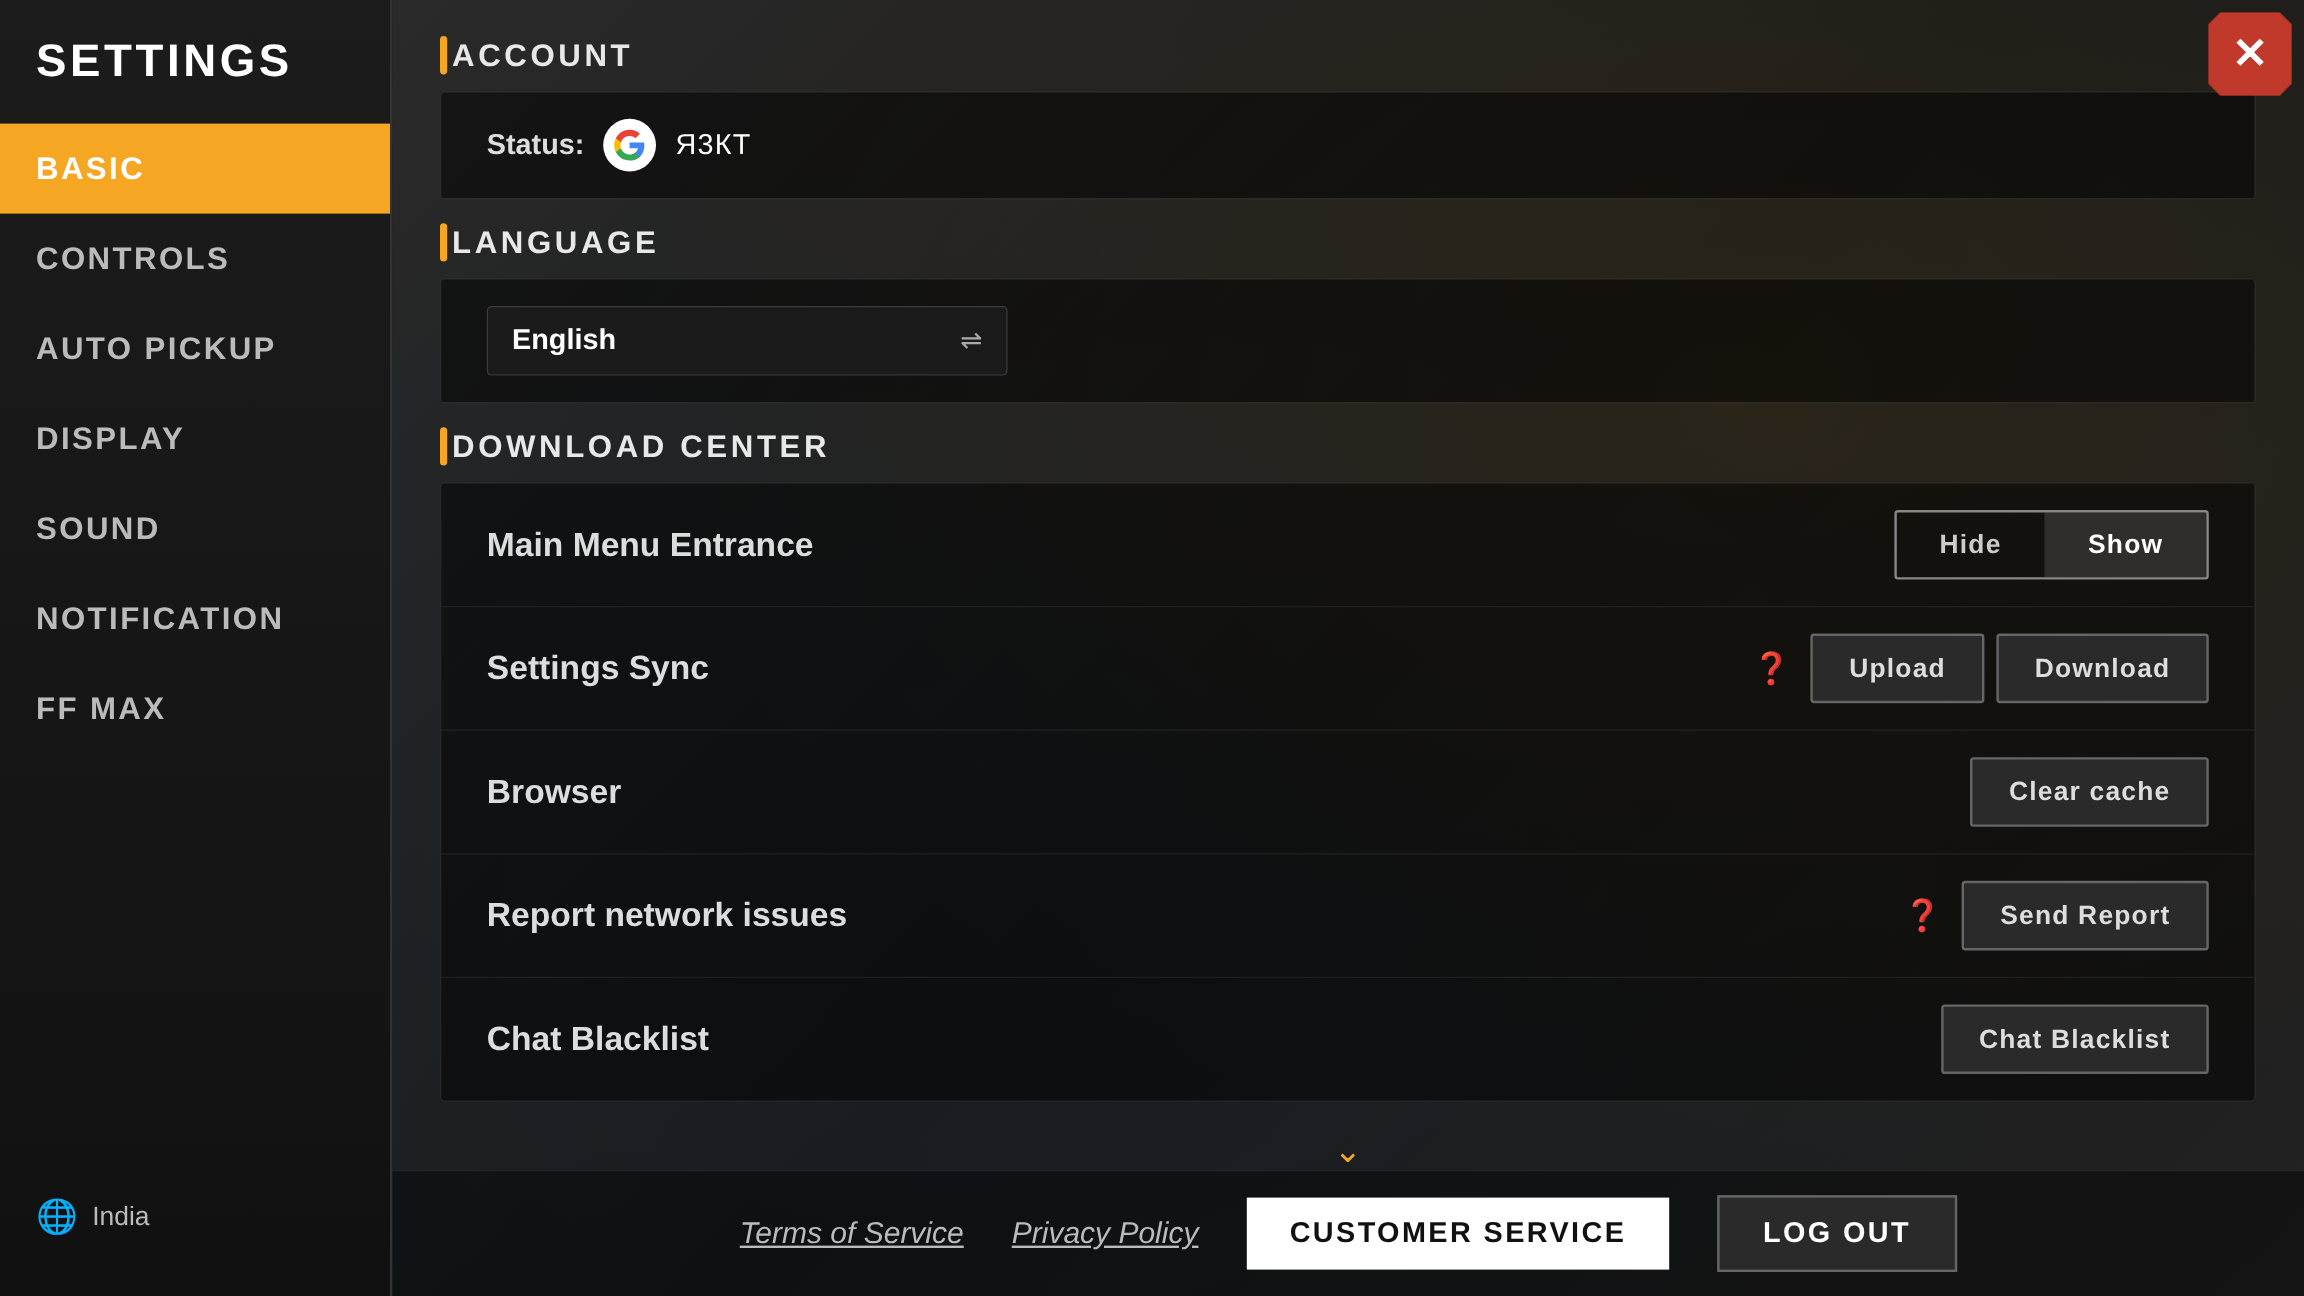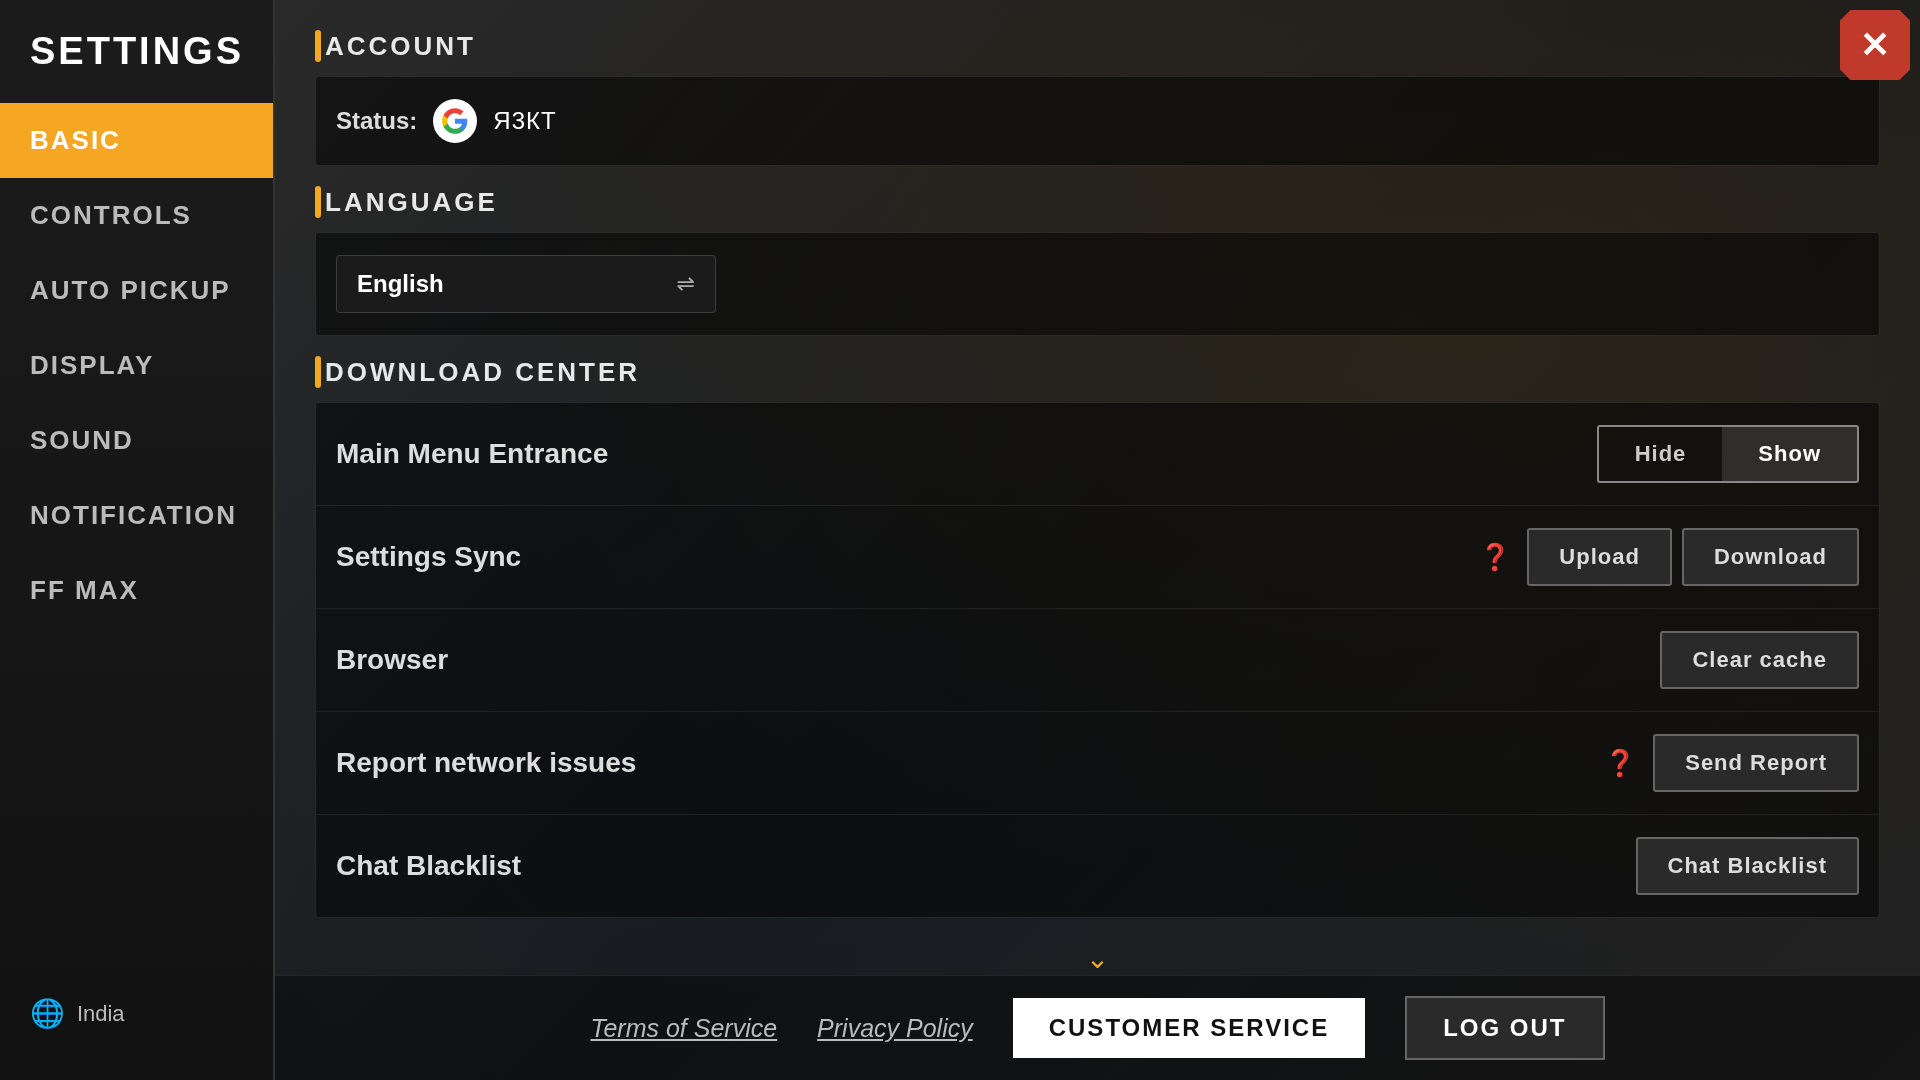--- a/index.html
+++ b/index.html
@@ -7,21 +7,21 @@
       width: 1920px;
       height: 1080px;
       background: #1a1a1a;
       font-family: 'Arial', sans-serif;
       overflow: hidden;
       display: flex;
     }
 
     
     .sidebar {
-      width: 275px;
+      width: 327px;
       height: 100%;
       background: linear-gradient(180deg, #1c1c1c 0%, #111 100%);
       display: flex;
       flex-direction: column;
       padding: 30px 0;
       border-right: 2px solid #333;
       flex-shrink: 0;
     }
 
     .sidebar-title {
@@ -144,21 +144,21 @@
     .section-body {
       background: rgba(0,0,0,0.5);
       border: 1px solid rgba(255,255,255,0.1);
       border-radius: 4px;
       overflow: hidden;
     }
 
     .section-row {
       display: flex;
       align-items: center;
-      padding: 22px 20px;
+      padding: 22px 38px;
       border-bottom: 1px solid rgba(255,255,255,0.07);
       min-height: 80px;
     }
 
     .section-row:last-child {
       border-bottom: none;
     }
 
     .row-label {
       color: #ddd;
@@ -203,21 +203,21 @@
 
     
     .language-select {
       display: flex;
       align-items: center;
       justify-content: space-between;
       background: rgba(30,30,30,0.8);
       border: 1px solid rgba(255,255,255,0.15);
       border-radius: 4px;
       padding: 14px 20px;
-      width: 380px;
+      width: 434px;
       cursor: pointer;
     }
 
     .language-label {
       color: #fff;
       font-size: 24px;
       font-weight: 600;
     }
 
     .swap-icon {

